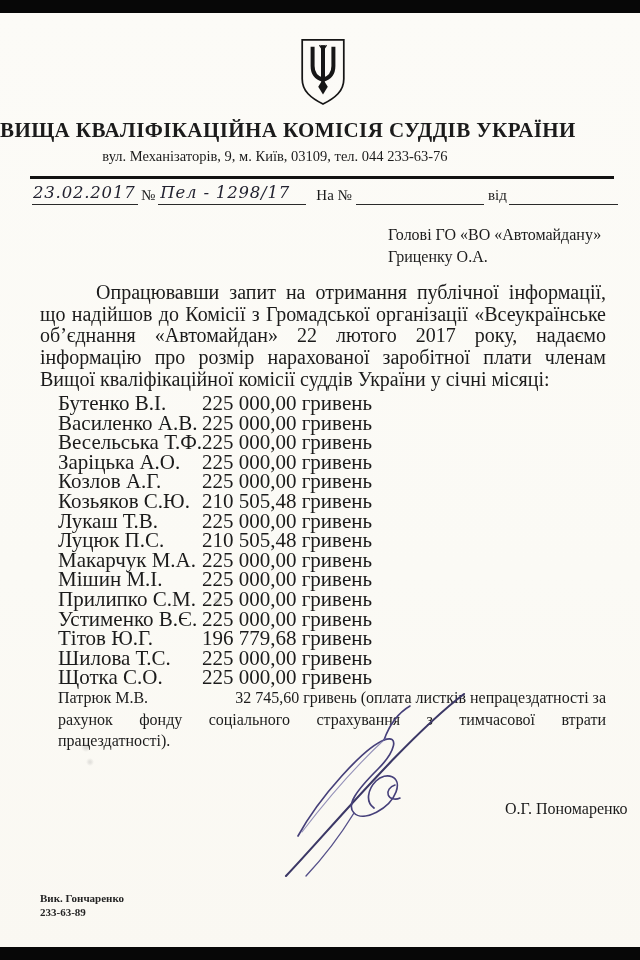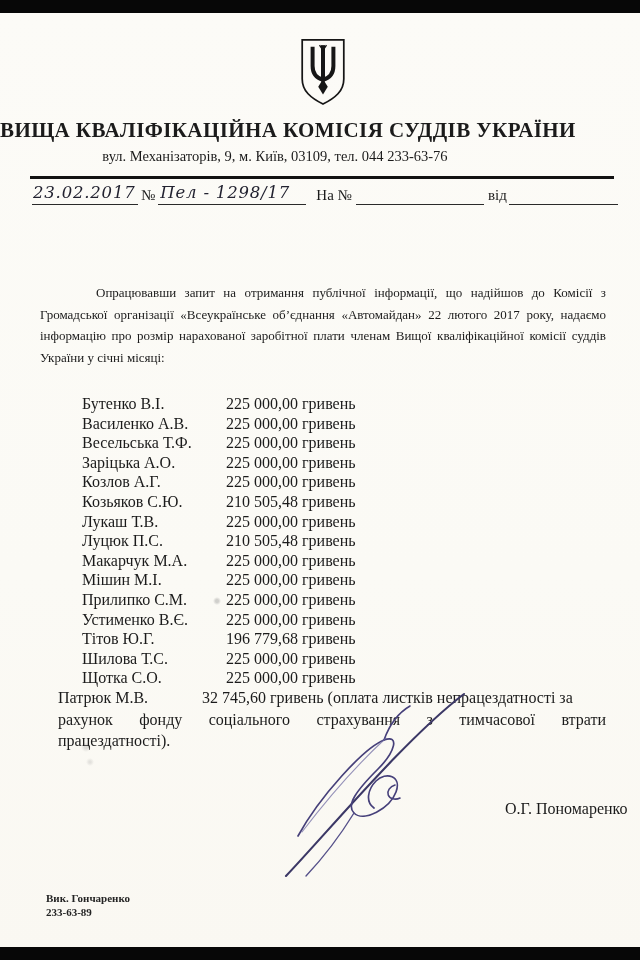--- a/index.html
+++ b/index.html
@@ -41,38 +41,38 @@
   .seg-number { width:148px; padding-left:2px; }
   .seg-nano { padding:0 4px 1px 10px; white-space:nowrap;text-align:center; }
   .seg-nano-blank { width:128px; }
   .seg-vid { padding:0 2px 1px 4px; }
   .seg-vid-blank { flex:1; }
 
   .recipient { position:absolute; left:388px; top:224px; font-size:16px; line-height:22px; }
 
   .body-par {
     position:absolute; left:40px; top:282px; width:566px;
-    font-size:13px; line-height:21.7px; text-align:justify; text-indent:56px;
-  }
-
-  .salary-table { position:absolute; left:58px; top:394px; width:420px; font-size:16px;margin-left:24px; }
+    font-size:20px; line-height:21.7px; text-align:justify; text-indent:56px;
+  }
+
+  .salary-table { position:absolute; left:58px; top:394px; width:420px; font-size:21px; }
   .salary-row { display:flex; height:19.6px; line-height:19.6px; white-space:nowrap; }
   .salary-row .name { width:144px; }
 
   .patryuk { position:absolute; left:58px; top:687px; width:548px; font-size:16px; line-height:21.6px; }
-  .patryuk .l1 { display:flex; white-space:nowrap; }
+  .patryuk .l1 { display:flex; white-space:nowrap;justify-content:space-between; }
   .patryuk .l1 .name { width:144px; }
   .patryuk .l2 { text-align:justify; text-align-last:justify; }
 
   .signer-title { position:absolute; left:55px; top:806px; font-size:16px; }
   .signer-name  { position:absolute; left:505px; top:800px; font-size:16px; white-space:nowrap;text-align:right; }
 
   .signature-svg { position:absolute; left:268px; top:686px; width:204px; height:198px; }
 
-  .footer { position:absolute; left:46px; top:891px; font-size:11px; font-weight:bold;
+  .footer { position:absolute; left:40px; top:891px; font-size:11px; font-weight:bold;
             line-height:14px; color:#242424; }
 </style>
 </head>
 <body>
 
 <div class="page">
 
   <div class="scan-edge top"></div>
 
   <svg class="emblem" viewBox="0 0 60 80" xmlns="http://www.w3.org/2000/svg">
@@ -91,20 +91,24 @@
   <div class="refline">
     <span class="blank seg-date"><span class="hand">23.02.2017</span></span>
     <span class="seg-no-sign">№</span>
     <span class="blank seg-number"><span class="hand">Пел - 1298/17</span></span>
     <span class="seg-nano">На №</span>
     <span class="blank seg-nano-blank"></span>
     <span class="seg-vid">від</span>
     <span class="blank seg-vid-blank"></span>
   </div>
 
+  <div class="recipient">
+    <div>Голові  ГО «ВО «Автомайдану»</div>
+    <div>Гриценку О.А.</div>
+  </div>
 
   <div class="body-par">Опрацювавши запит  на отримання публічної інформації, що надійшов до Комісії з Громадської організації «Всеукраїнське об’єднання «Автомайдан» 22 лютого 2017 року, надаємо інформацію про розмір нарахованої заробітної плати членам Вищої кваліфікаційної комісії суддів України у січні місяці:</div>
 
   <div class="salary-table">
     <div class="salary-row">
       <span class="name">Бутенко  В.І.</span>
       <span class="amount">225 000,00 гривень</span>
     </div>
     <div class="salary-row">
       <span class="name">Василенко А.В.</span>

